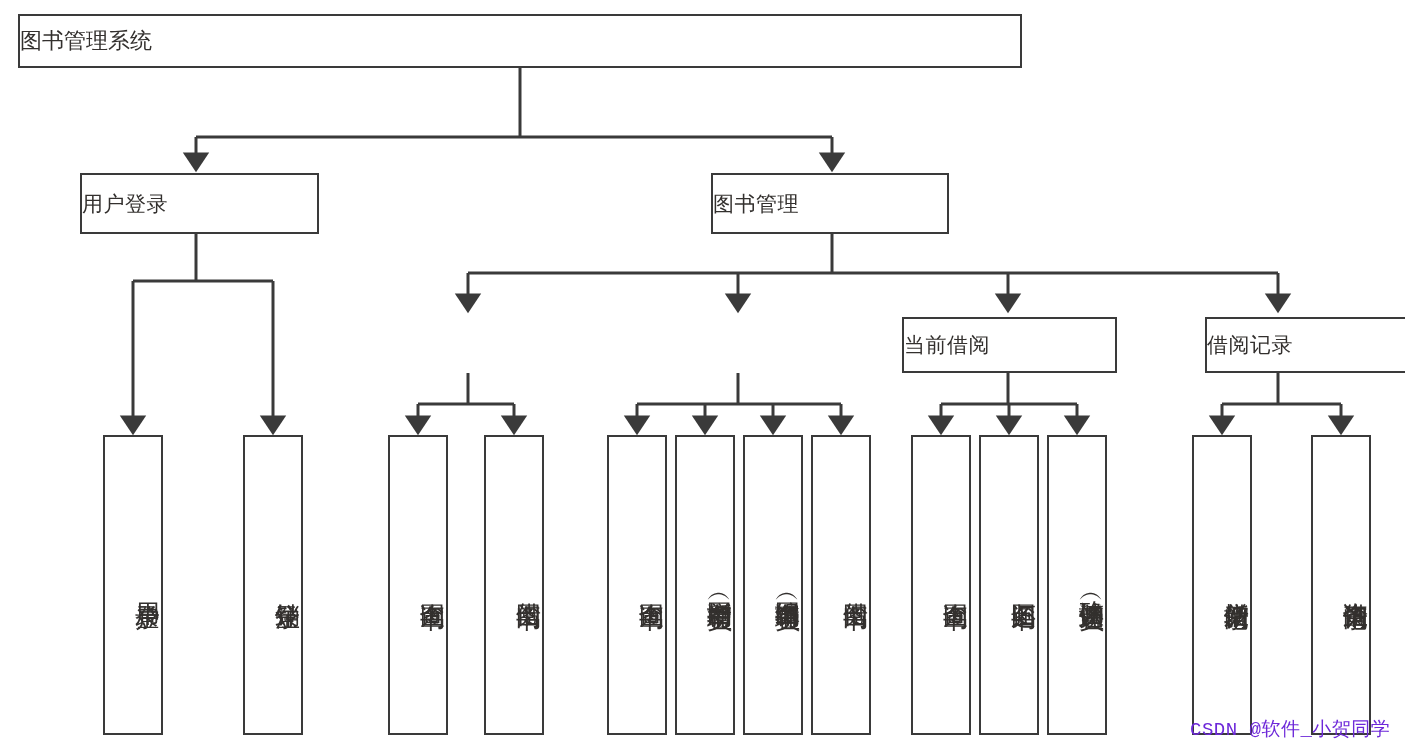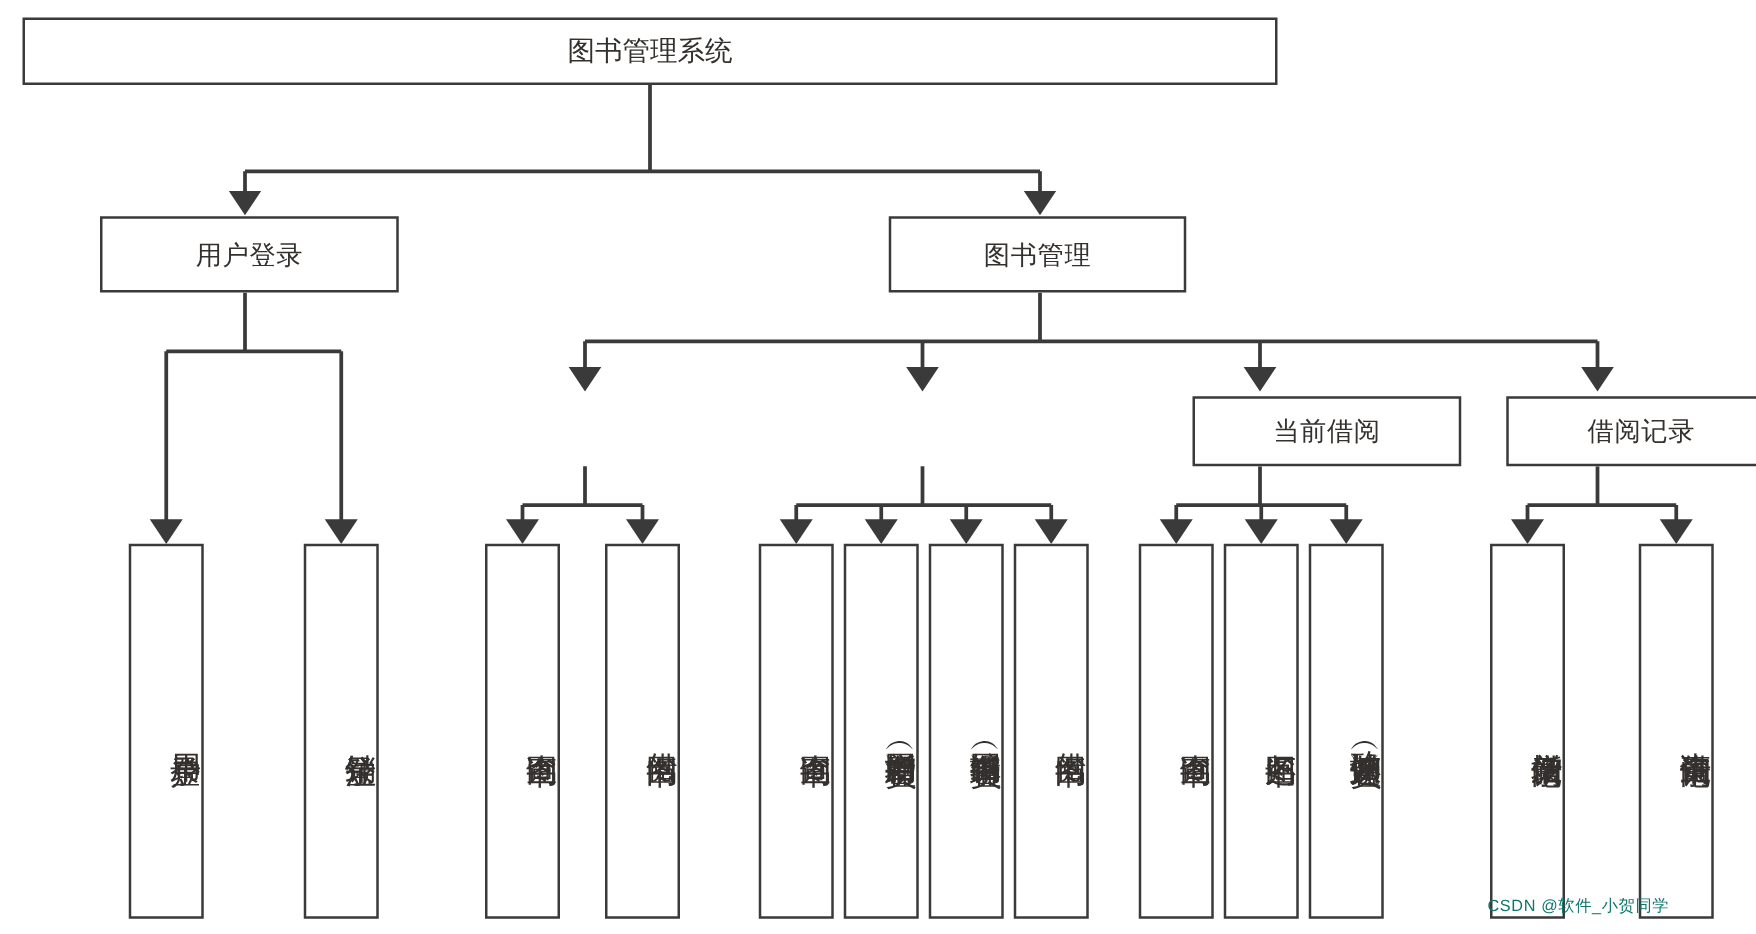--- a/index.html
+++ b/index.html
@@ -27,21 +27,21 @@
     height: 747px;
     pointer-events: none;
   }
   .node {
     position: absolute;
     box-sizing: border-box;
     background: #ffffff;
     border: 2px solid #3a3a3a;
     display: flex;
     align-items: center;
-    justify-content: center;
+    justify-content: flex-start;
     color: #33302e;
     z-index: 2;
   }
   .node.h {
     font-size: 21px;
     letter-spacing: 0.5px;
   }
   .node.root {
     font-size: 22px;
   }
@@ -58,25 +58,26 @@
   }
   .node.v .vtext {
     writing-mode: vertical-rl;
     text-orientation: upright;
     display: block;
   }
   .watermark {
     position: absolute;
     left: 1190px;
     top: 716px;
-    font-size: 13px;
-    color: #0f766e;
+    font-size: 19px;
+    color: #6d28d9;
     letter-spacing: 0.5px;
     white-space: nowrap;
     z-index: 5;
+    font-family: Liberation Mono, monospace;
   }
 </style>
 </head>
 <body>
 
 <div id="canvas">
 
   <svg id="edges" viewBox="0 0 1405 747" xmlns="http://www.w3.org/2000/svg">
     <defs>
       <marker id="arrow" markerWidth="10" markerHeight="10" refX="3.2" refY="5" orient="auto" markerUnits="strokeWidth">
@@ -132,21 +133,21 @@
     <span>图书管理系统</span>
   </div>
 
   <div class="node h" style="left:80px; top:173px; width:239px; height:61px;">
     <span>用户登录</span>
   </div>
   <div class="node h" style="left:711px; top:173px; width:238px; height:61px;">
     <span>图书管理</span>
   </div>
 
-  <div class="node h" style="left:954px; top:317px; width:215px; height:56px;">
+  <div class="node h" style="left:902px; top:317px; width:215px; height:56px;">
     <span>当前借阅</span>
   </div>
   <div class="node h" style="left:1205px; top:317px; width:216px; height:56px;">
     <span>借阅记录</span>
   </div>
 
   <div class="node v" style="left:103px; top:435px; width:60px; height:300px;">
     <span class="vtext">用户登录</span>
   </div>
   <div class="node v" style="left:243px; top:435px; width:60px; height:300px;">

